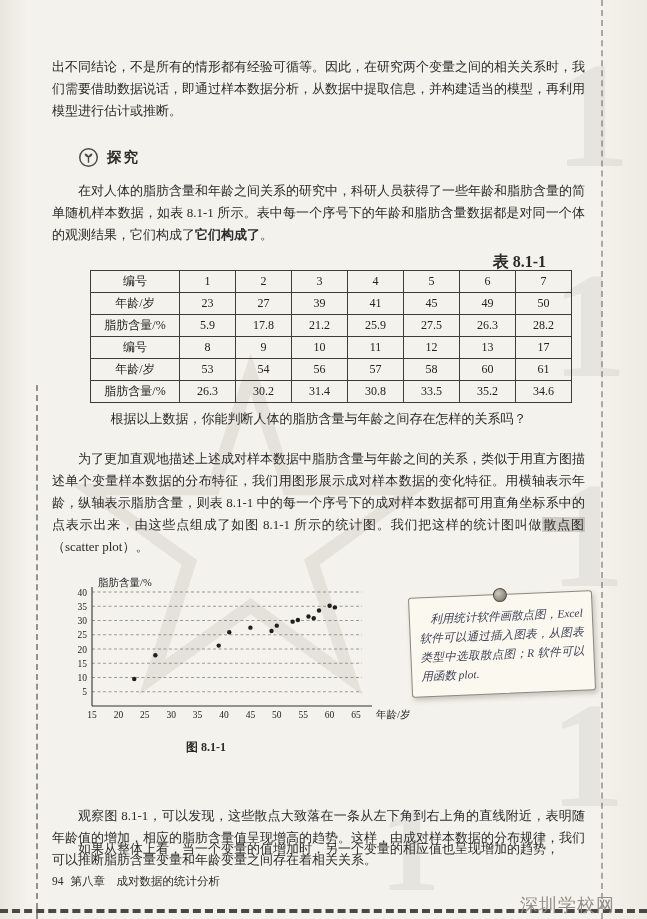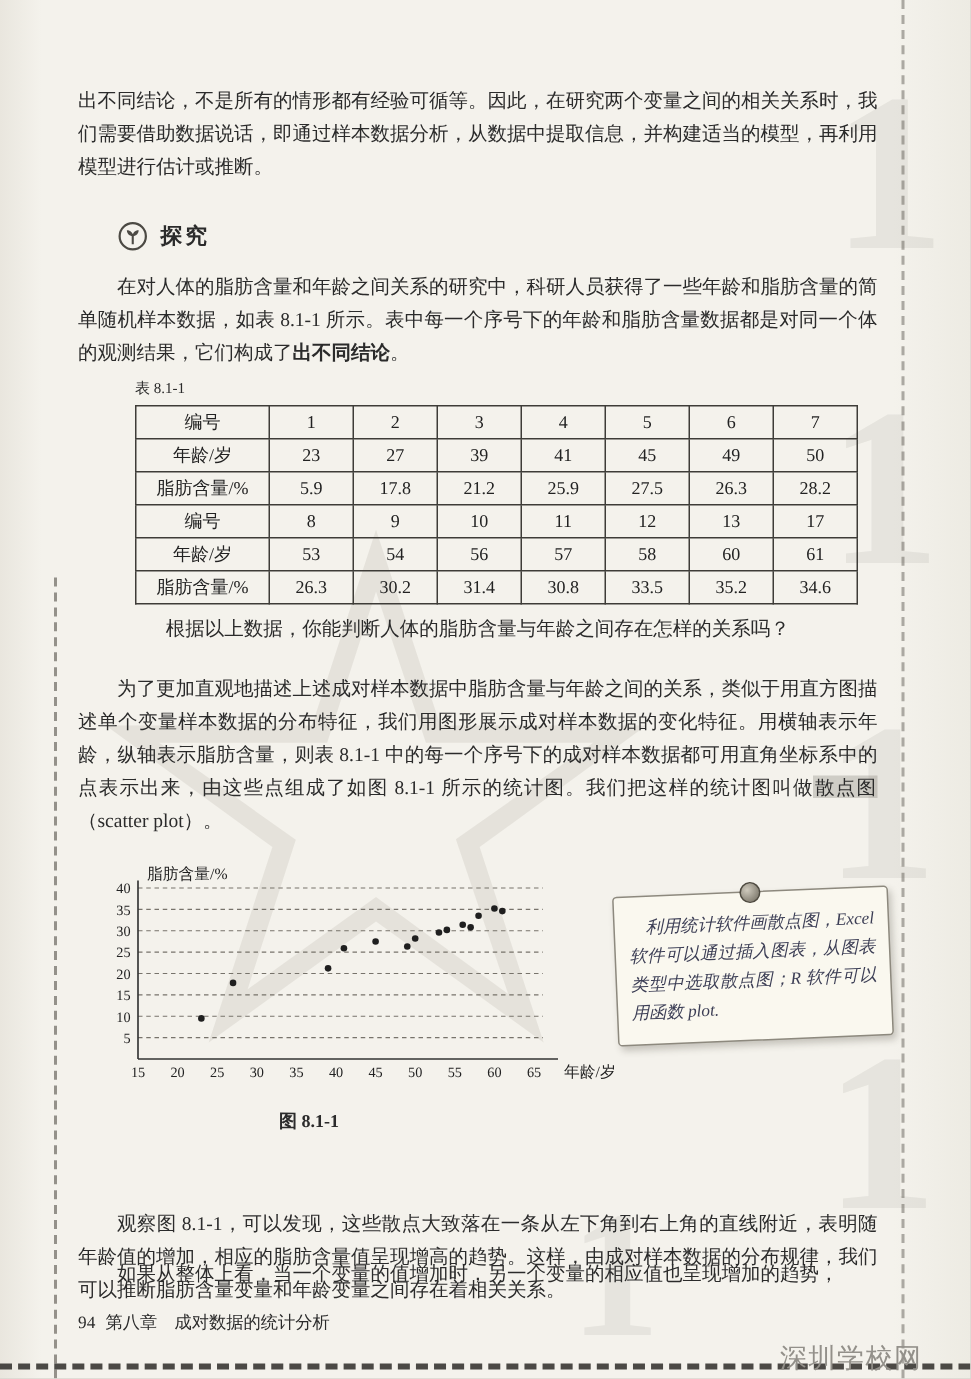--- a/index.html
+++ b/index.html
@@ -25,21 +25,21 @@
 
   
   .explore-head{position:absolute;left:78px;top:147px;display:flex;align-items:center;gap:8px;}
   .explore-head .icon{width:21px;height:21px;display:inline-block;}
   .explore-head .label{font-size:14.5px;font-weight:bold;letter-spacing:2px;}
 
   .term-bold{font-weight:bold;}
   .term-hl{background:rgba(130,126,118,0.32);padding:0 1px;}
 
   
-  .tbl-caption{position:absolute;left:90px;top:252px;width:456px;text-align:left;font-size:10px;font-weight:normal;}
+  .tbl-caption{position:absolute;left:90px;top:252px;width:456px;text-align:right;font-size:16px;font-weight:bold;}
   table.data{position:absolute;left:90px;top:270px;border-collapse:collapse;table-layout:fixed;border-radius:21px;}
   table.data th,table.data td{
     border:1.2px solid #3e3c38;font-size:12px;font-weight:normal;
     text-align:center;height:21px;padding:0 2px;color:#222;
   }
   table.data th{width:84px;}
   table.data td{width:51px;}
 
   
   .chart{position:absolute;left:56px;top:576px;width:360px;}
@@ -86,21 +86,21 @@
       <svg viewBox="0 0 24 24" width="21" height="21">
         <circle cx="12" cy="12" r="10" fill="none" stroke="#4c4a44" stroke-width="1.7"></circle>
         <path d="M12 18 L12 10" stroke="#4c4a44" stroke-width="1.6" fill="none"></path>
         <path d="M12 12 C9 12 7.5 9.5 7.5 7.5 C10.5 7.5 12 9.5 12 12 Z" fill="#4c4a44"></path>
         <path d="M12 12 C15 12 16.5 9.5 16.5 7.5 C13.5 7.5 12 9.5 12 12 Z" fill="#4c4a44"></path>
       </svg>
     </span>
     <span class="label">探究</span>
   </div>
 
-  <p class="txt w-main indent2" style="top:180px;"><span>在对人体的脂肪含量和年龄之间关系的研究中，科研人员获得了一些年龄和脂肪含量的简单随机样本数据，如表 8.1-1 所示。表中每一个序号下的年龄和脂肪含量数据都是对同一个体的观测结果，它们构成了</span><span class="term-bold">出不同结论</span><span>。</span></p>
+  <p class="txt w-main indent2" style="top:180px;"><span>在对人体的脂肪含量和年龄之间关系的研究中，科研人员获得了一些年龄和脂肪含量的简单随机样本数据，如表 8.1-1 所示。表中每一个序号下的年龄和脂肪含量数据都是对同一个体的观测结果，它们构成了</span><span class="term-bold">它们构成了</span><span>。</span></p>
 
   <div class="tbl-caption">表 8.1-1</div>
   <table class="data">
     <tbody id="data-table-body">
         <tr>
           <th>编号</th>
           <td>1</td>
           <td>2</td>
           <td>3</td>
           <td>4</td>

